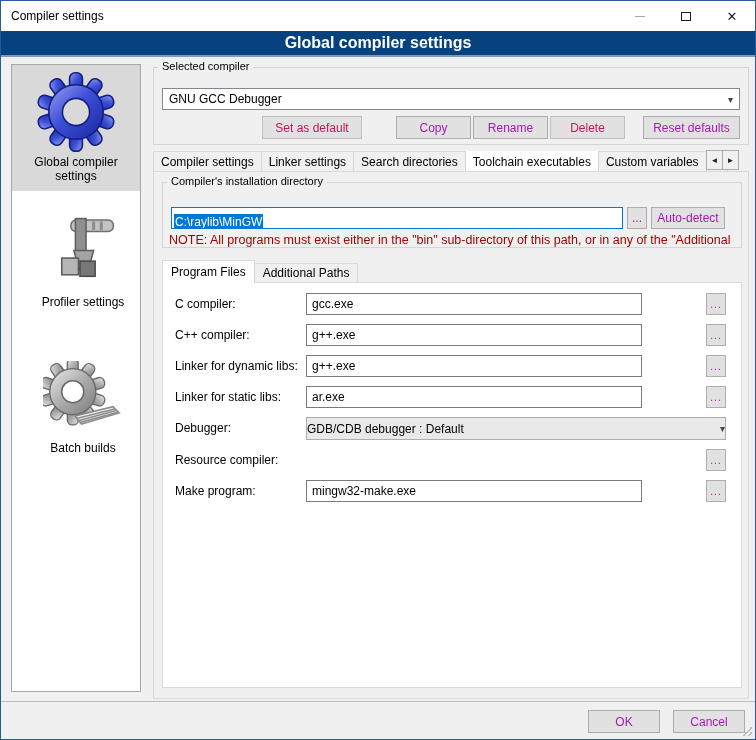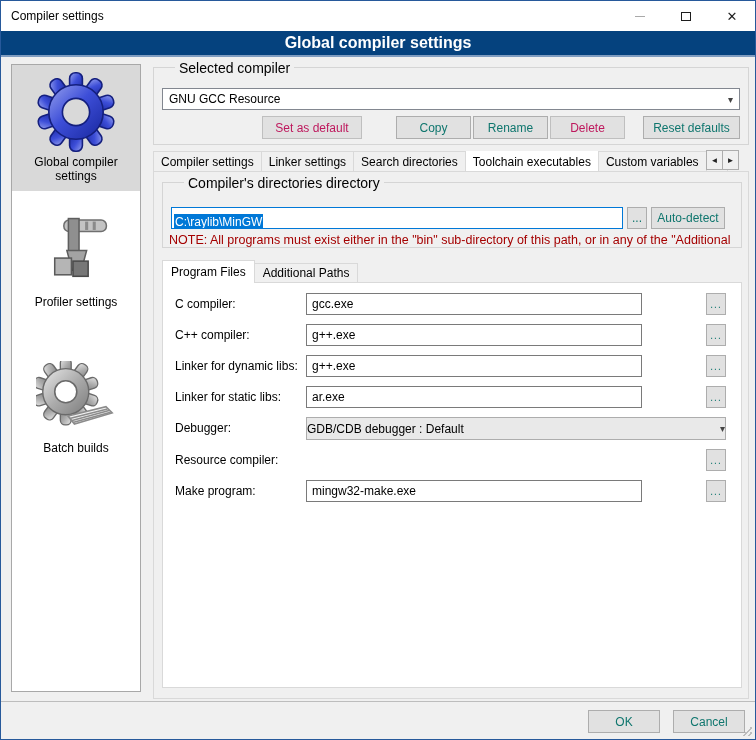--- a/index.html
+++ b/index.html
@@ -24,36 +24,36 @@
   .page-header { position:absolute; left:0; top:30px; width:100%; height:26px; background:#05427e;
     border-bottom:2px solid #7f9cc0; display:flex; align-items:center; justify-content:center; }
   .page-header .htitle { color:#fff; font-weight:bold; font-size:16px; letter-spacing:0; }
 
   
   .sidebar { position:absolute; left:10px; top:63px; width:130px; height:628px; background:#fff; border:1px solid #a8a8a8; }
   .side-item { width:100%; text-align:center; padding:6px 2px 8px 2px; }
   .side-item.selected { background:#d9d9d9; }
   .side-item .icon-wrap { display:flex; justify-content:center; align-items:center; height:82px; margin-bottom:2px; }
   .side-item .side-label { font-size:12px; line-height:14px; color:#000; }
-  .side-item + .side-item { margin-top:10px; }
+  .side-item + .side-item { margin-top:10px;margin-left:7px; }
   #item-profiler { margin-top:14px; }
   #item-batch { margin-top:34px; }
 
   
   .groupbox { position:absolute; border:1px solid #d5d5d5; }
-  .groupbox > .gb-label { position:absolute; top:-8px; left:21px; background:#f0f0f0; padding:0 4px; font-size:14px; }
+  .groupbox > .gb-label { position:absolute; top:-8px; left:4px; background:#f0f0f0; padding:0 4px; font-size:11px; }
 
   #grp-compiler { left:152px; top:66px; width:596px; height:78px; }
 
   .combo { background:#fff; border:1px solid #828790; display:flex; align-items:center; padding:0 6px; }
   .combo .chev { margin-left:auto; color:#444; font-size:10px; }
   #compiler-combo { position:absolute; left:8px; top:20px; width:578px; height:22px; }
 
   .btn { background:#e1e1e1; border:1px solid #adadad; font-size:12px; font-family:"Liberation Sans",sans-serif;
-    display:inline-flex; align-items:center; justify-content:center; color:#0f766e; }
+    display:inline-flex; align-items:center; justify-content:center; color:#a21caf; }
   .btn.disabled { color:#be185d; border-color:#bfbfbf; }
   .cmp-btnrow { position:absolute; top:48px; left:0; width:100%; height:23px; }
   .cmp-btnrow .btn { position:absolute; height:23px; }
   #btn-setdefault { left:108px; width:100px; }
   #btn-copy   { left:242px; width:75px; }
   #btn-rename { left:319px; width:75px; }
   #btn-delete { left:396px; width:75px; }
   #btn-reset  { left:489px; width:97px; }
 
   
@@ -202,21 +202,21 @@
           </g>
         </svg>
       </div>
       <div class="side-label">Batch builds</div>
     </div>
   </div>
 
   <div class="groupbox" id="grp-compiler">
     <span class="gb-label">Selected compiler</span>
     <div class="combo" id="compiler-combo">
-      <span>GNU GCC Resource</span>
+      <span>GNU GCC Debugger</span>
       <span class="chev">▾</span>
     </div>
     <div class="cmp-btnrow">
       <button class="btn disabled" id="btn-setdefault">Set as default</button>
       <button class="btn" id="btn-copy">Copy</button>
       <button class="btn" id="btn-rename">Rename</button>
       <button class="btn disabled" id="btn-delete">Delete</button>
       <button class="btn" id="btn-reset">Reset defaults</button>
     </div>
   </div>
@@ -234,21 +234,21 @@
         <span>◄</span>
       </div>
     <div class="tab-arrow">
         <span>►</span>
       </div>
   </div>
 
   <div class="tabpanel">
 
     <div class="groupbox" id="grp-dir">
-      <span class="gb-label">Compiler's directories directory</span>
+      <span class="gb-label">Compiler's installation directory</span>
       <div class="path-field">
         <span class="sel">C:\raylib\MinGW</span>
       </div>
       <button class="btn" id="btn-dir-browse">...</button>
       <button class="btn" id="btn-autodetect">Auto-detect</button>
       <div class="note">NOTE: All programs must exist either in the "bin" sub-directory of this path, or in any of the "Additional</div>
     </div>
 
     <div class="subtabs">
       <div class="subtab active">Program Files</div>

